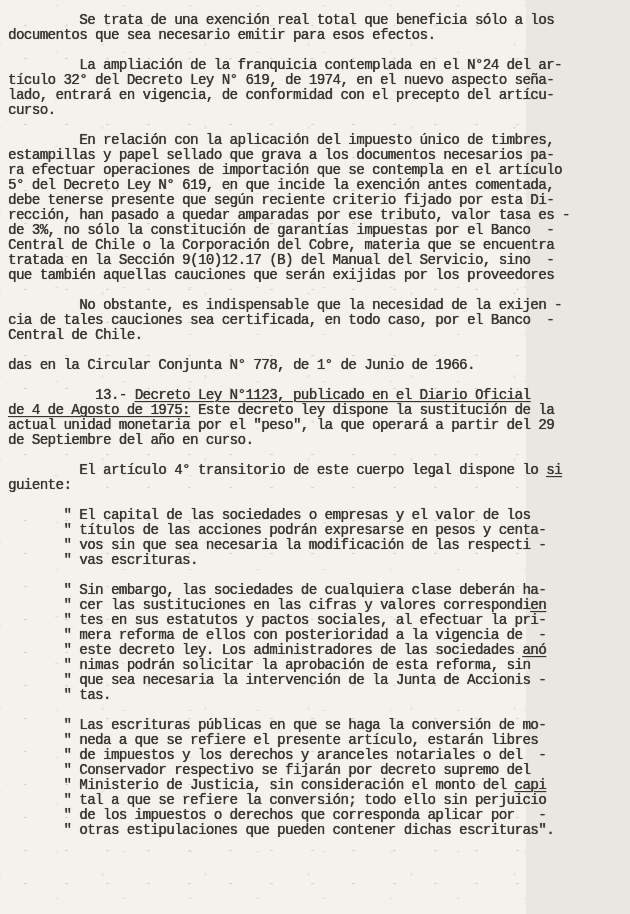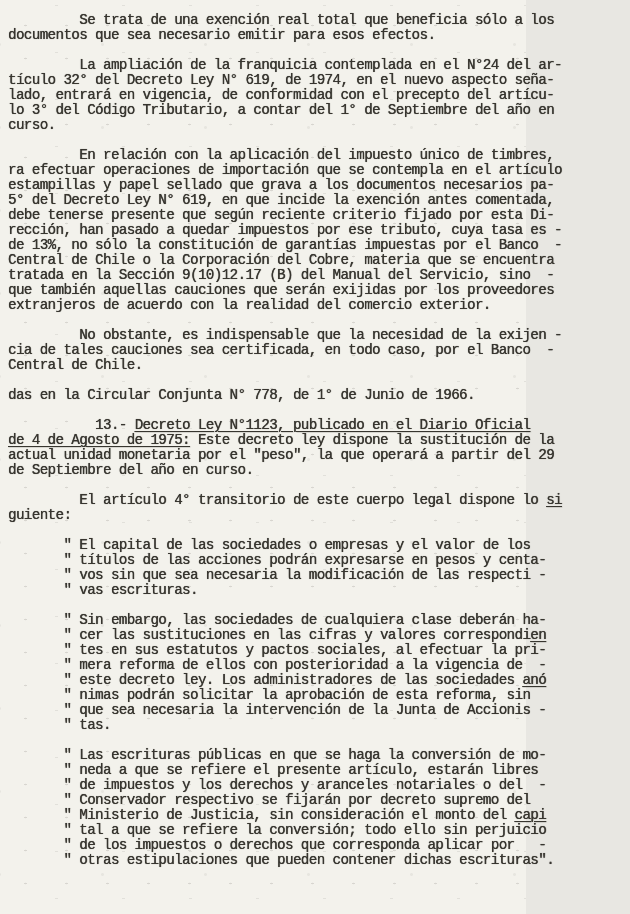--- a/index.html
+++ b/index.html
@@ -42,35 +42,33 @@
 <div class="page">
   <div class="doc">
       <div class="block">
         <div class="line"><span>         Se trata de una exención real total que beneficia sólo a los</span></div>
         <div class="line"><span>documentos que sea necesario emitir para esos efectos.</span></div>
       </div>
       <div class="block">
         <div class="line"><span>         La ampliación de la franquicia contemplada en el N°24 del ar-</span></div>
         <div class="line"><span>tículo 32° del Decreto Ley N° 619, de 1974, en el nuevo aspecto seña-</span></div>
         <div class="line"><span>lado, entrará en vigencia, de conformidad con el precepto del artícu-</span></div>
-        <div class="line"><span>lo 3° del Código Tributario, a contar del 1° de Septiembre del año en</span></div>
         <div class="line"><span>curso.</span></div>
       </div>
       <div class="block">
         <div class="line"><span>         En relación con la aplicación del impuesto único de timbres,</span></div>
+        <div class="line"><span>estampillas y papel sellado que grava a los documentos necesarios pa-</span></div>
         <div class="line"><span>ra efectuar operaciones de importación que se contempla en el artículo</span></div>
-        <div class="line"><span>estampillas y papel sellado que grava a los documentos necesarios pa-</span></div>
         <div class="line"><span>5° del Decreto Ley N° 619, en que incide la exención antes comentada,</span></div>
         <div class="line"><span>debe tenerse presente que según reciente criterio fijado por esta Di-</span></div>
-        <div class="line"><span>rección, han pasado a quedar impuestos por ese tributo, cuya tasa es -</span></div>
-        <div class="line"><span>de 13%, no sólo la constitución de garantías impuestas por el Banco  -</span></div>
+        <div class="line"><span>rección, han pasado a quedar amparadas por ese tributo, valor tasa es -</span></div>
+        <div class="line"><span>de 3%, no sólo la constitución de garantías impuestas por el Banco  -</span></div>
         <div class="line"><span>Central de Chile o la Corporación del Cobre, materia que se encuentra</span></div>
         <div class="line"><span>tratada en la Sección 9(10)12.17 (B) del Manual del Servicio, sino  -</span></div>
         <div class="line"><span>que también aquellas cauciones que serán exijidas por los proveedores</span></div>
-        <div class="line"><span>extranjeros de acuerdo con la realidad del comercio exterior.</span></div>
       </div>
       <div class="block">
         <div class="line"><span>         No obstante, es indispensable que la necesidad de la exijen -</span></div>
         <div class="line"><span>cia de tales cauciones sea certificada, en todo caso, por el Banco  -</span></div>
         <div class="line"><span>Central de Chile.</span></div>
       </div>
       <div class="block">
         <div class="line"><span>das en la Circular Conjunta N° 778, de 1° de Junio de 1966.</span></div>
       </div>
       <div class="block">

